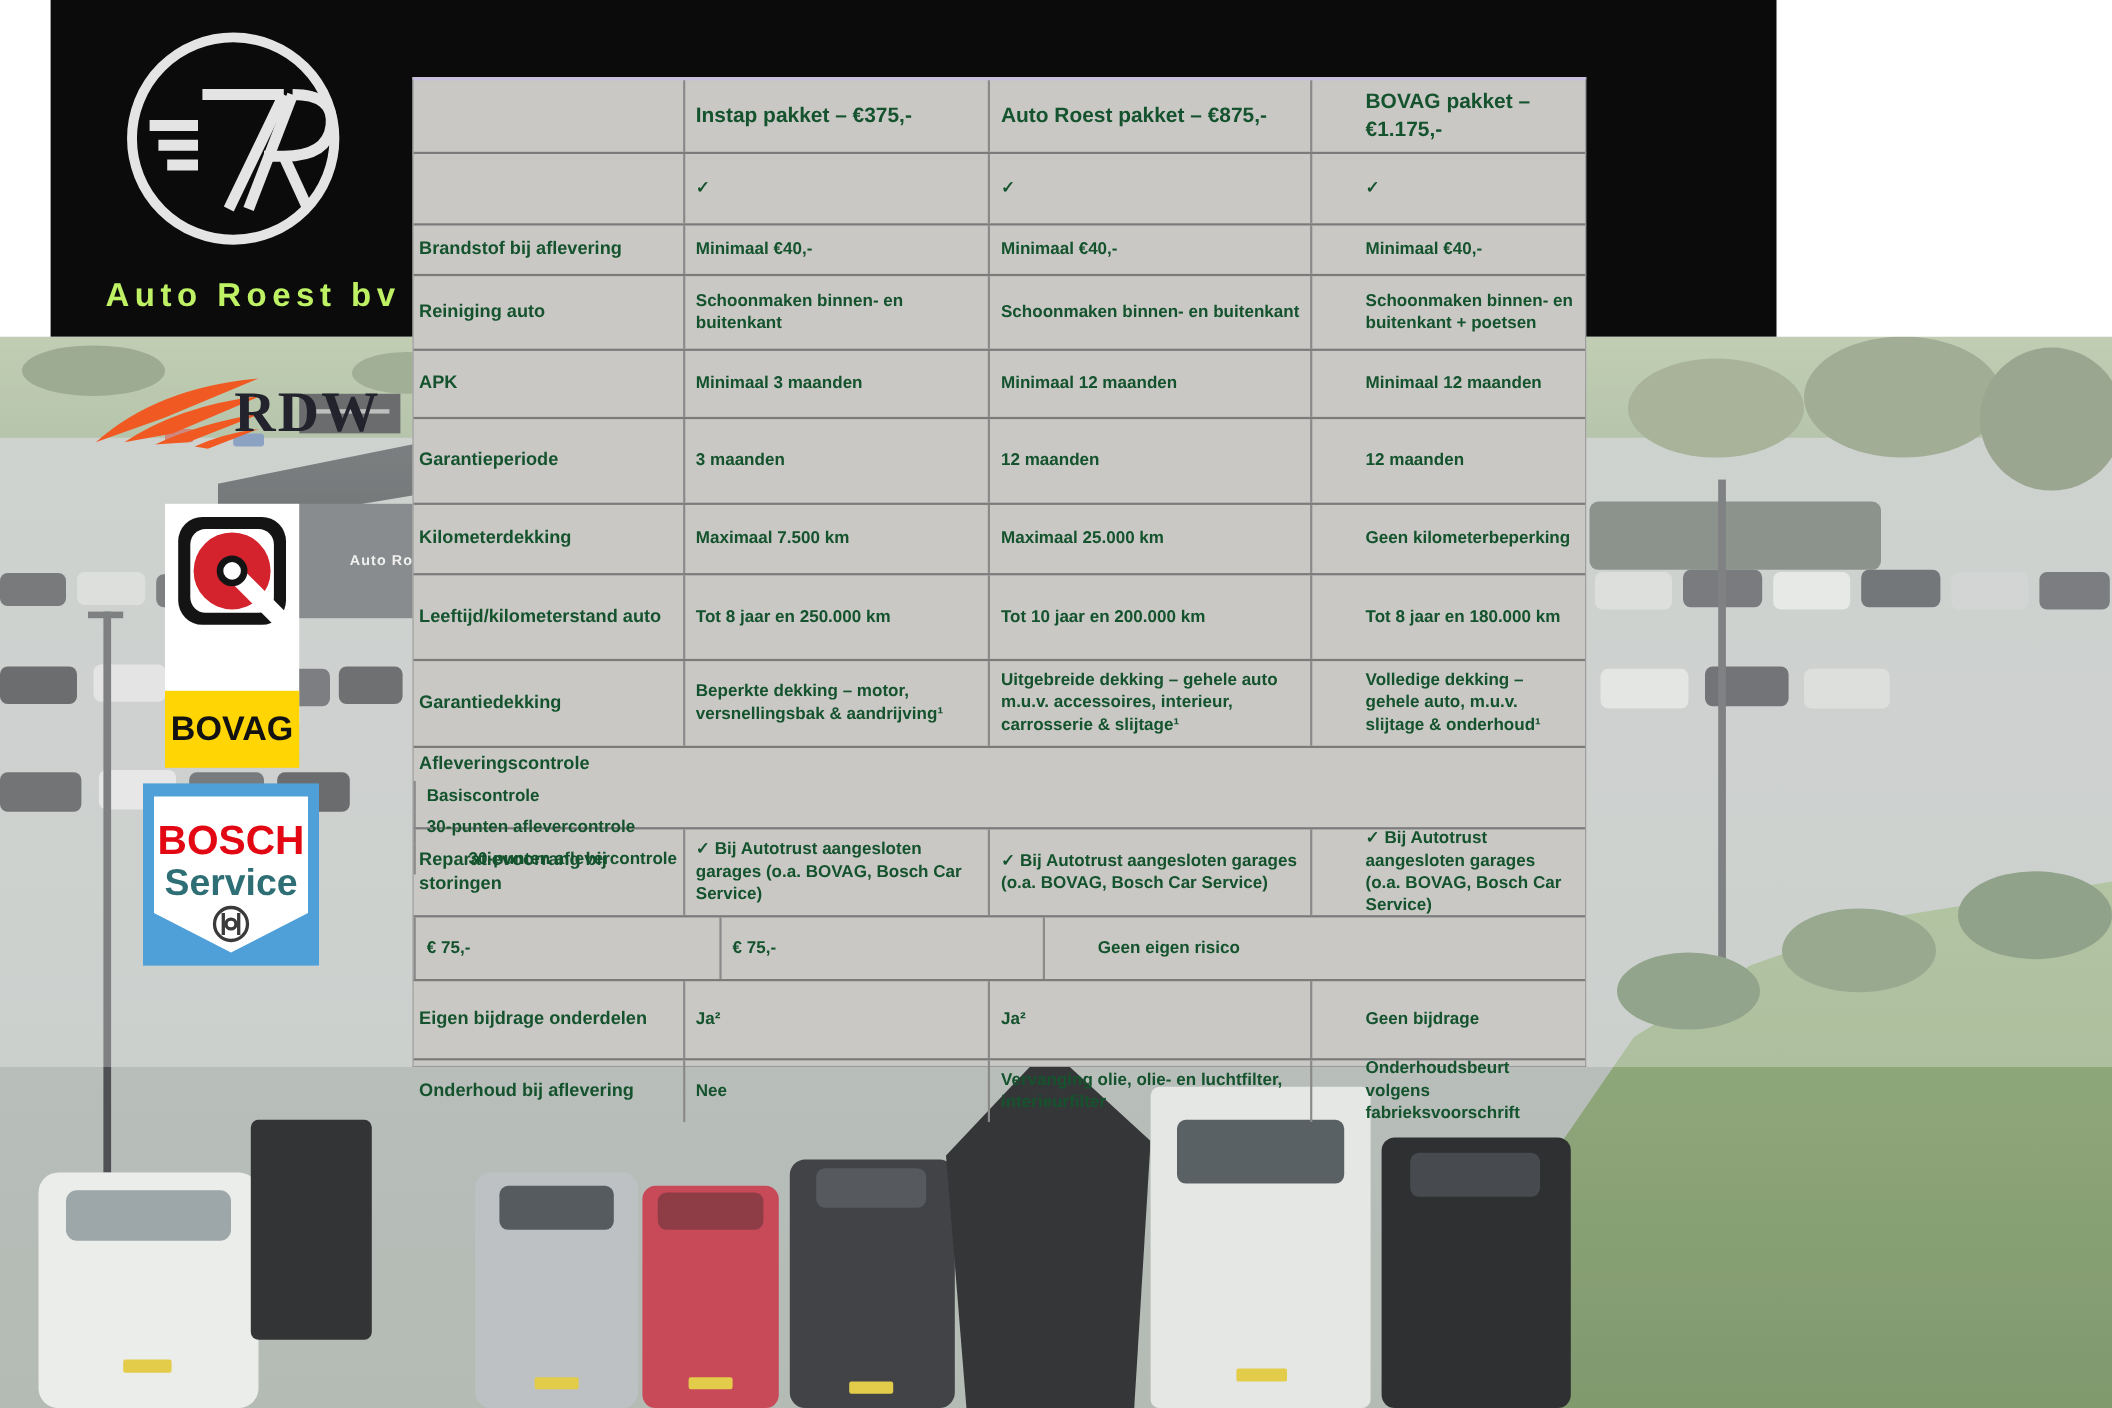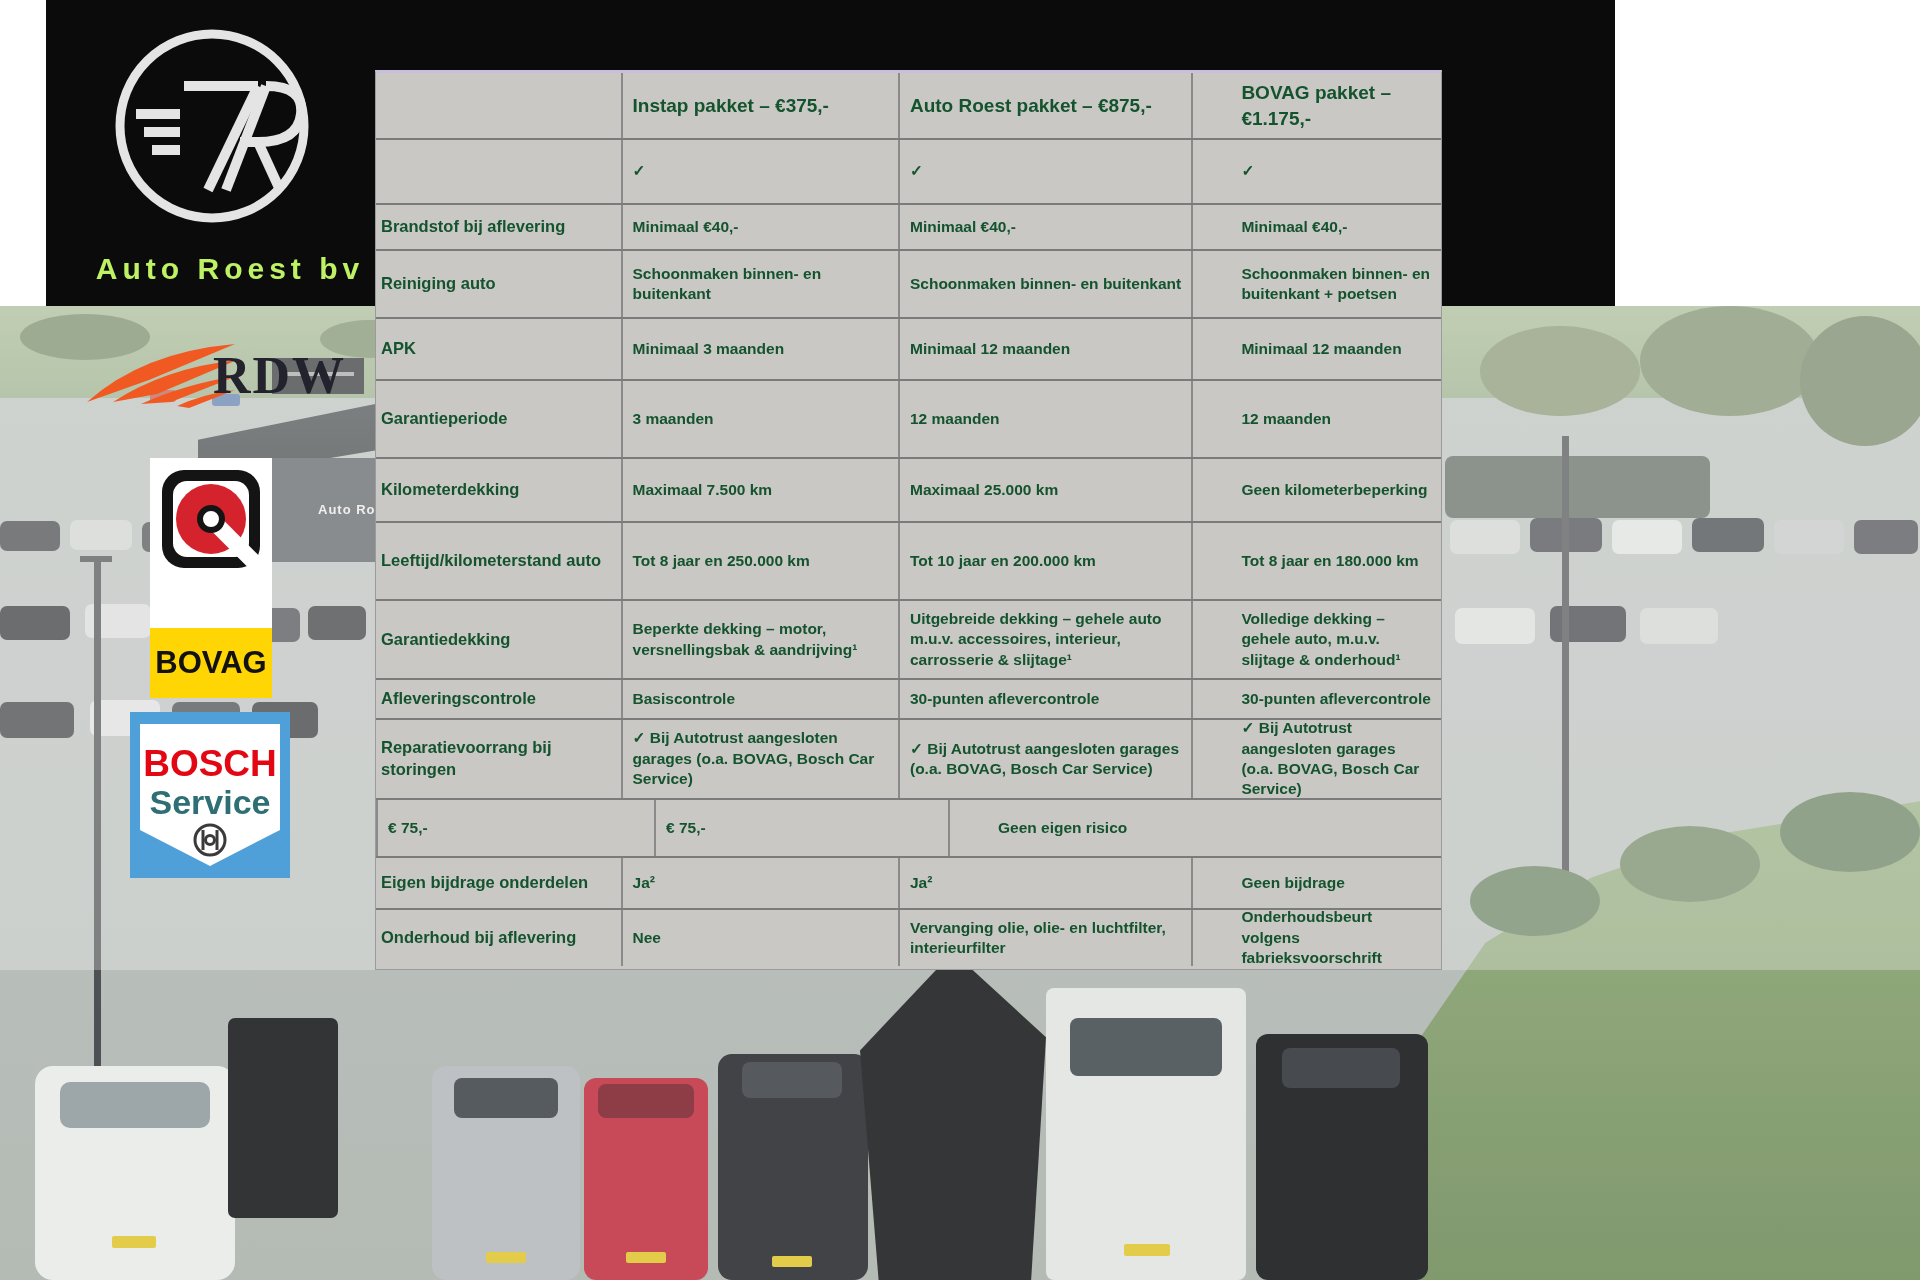--- a/index.html
+++ b/index.html
@@ -246,38 +246,38 @@
           <div class="cell c1">Tot 8 jaar en 250.000 km</div>
           <div class="cell c2">Tot 10 jaar en 200.000 km</div>
           <div class="cell c3">Tot 8 jaar en 180.000 km</div>
         </div>
         <div class="trow" style="height: 79px;">
           <div class="cell label c0">Garantiedekking</div>
           <div class="cell c1">Beperkte dekking – motor, versnellingsbak &amp; aandrijving¹</div>
           <div class="cell c2">Uitgebreide dekking – gehele auto m.u.v. accessoires, interieur, carrosserie &amp; slijtage¹</div>
           <div class="cell c3">Volledige dekking – gehele auto, m.u.v. slijtage &amp; onderhoud¹</div>
         </div>
-        <div class="trow" style="height: 40px;">
+        <div class="trow" style="height: 74px; flex-direction: column;">
           <div class="cell label c0">Afleveringscontrole</div>
           <div class="cell c1">Basiscontrole</div>
           <div class="cell c2">30-punten aflevercontrole</div>
           <div class="cell c3">30-punten aflevercontrole</div>
         </div>
         <div class="trow" style="height: 80px;">
           <div class="cell label c0">Reparatievoorrang bij storingen</div>
           <div class="cell c1">✓ Bij Autotrust aangesloten garages (o.a. BOVAG, Bosch Car Service)</div>
           <div class="cell c2">✓ Bij Autotrust aangesloten garages (o.a. BOVAG, Bosch Car Service)</div>
           <div class="cell c3">✓ Bij Autotrust aangesloten garages (o.a. BOVAG, Bosch Car Service)</div>
         </div>
         <div class="trow" style="height: 58px;">
           <div class="cell c1">€ 75,-</div>
           <div class="cell c2">€ 75,-</div>
           <div class="cell c3">Geen eigen risico</div>
         </div>
-        <div class="trow" style="height: 52px;">
+        <div class="trow" style="height: 72px;">
           <div class="cell label c0">Eigen bijdrage onderdelen</div>
           <div class="cell c1">Ja²</div>
           <div class="cell c2">Ja²</div>
           <div class="cell c3">Geen bijdrage</div>
         </div>
         <div class="trow" style="height: 58px;">
           <div class="cell label c0">Onderhoud bij aflevering</div>
           <div class="cell c1">Nee</div>
           <div class="cell c2">Vervanging olie, olie- en luchtfilter, interieurfilter</div>
           <div class="cell c3">Onderhoudsbeurt volgens fabrieksvoorschrift</div>

